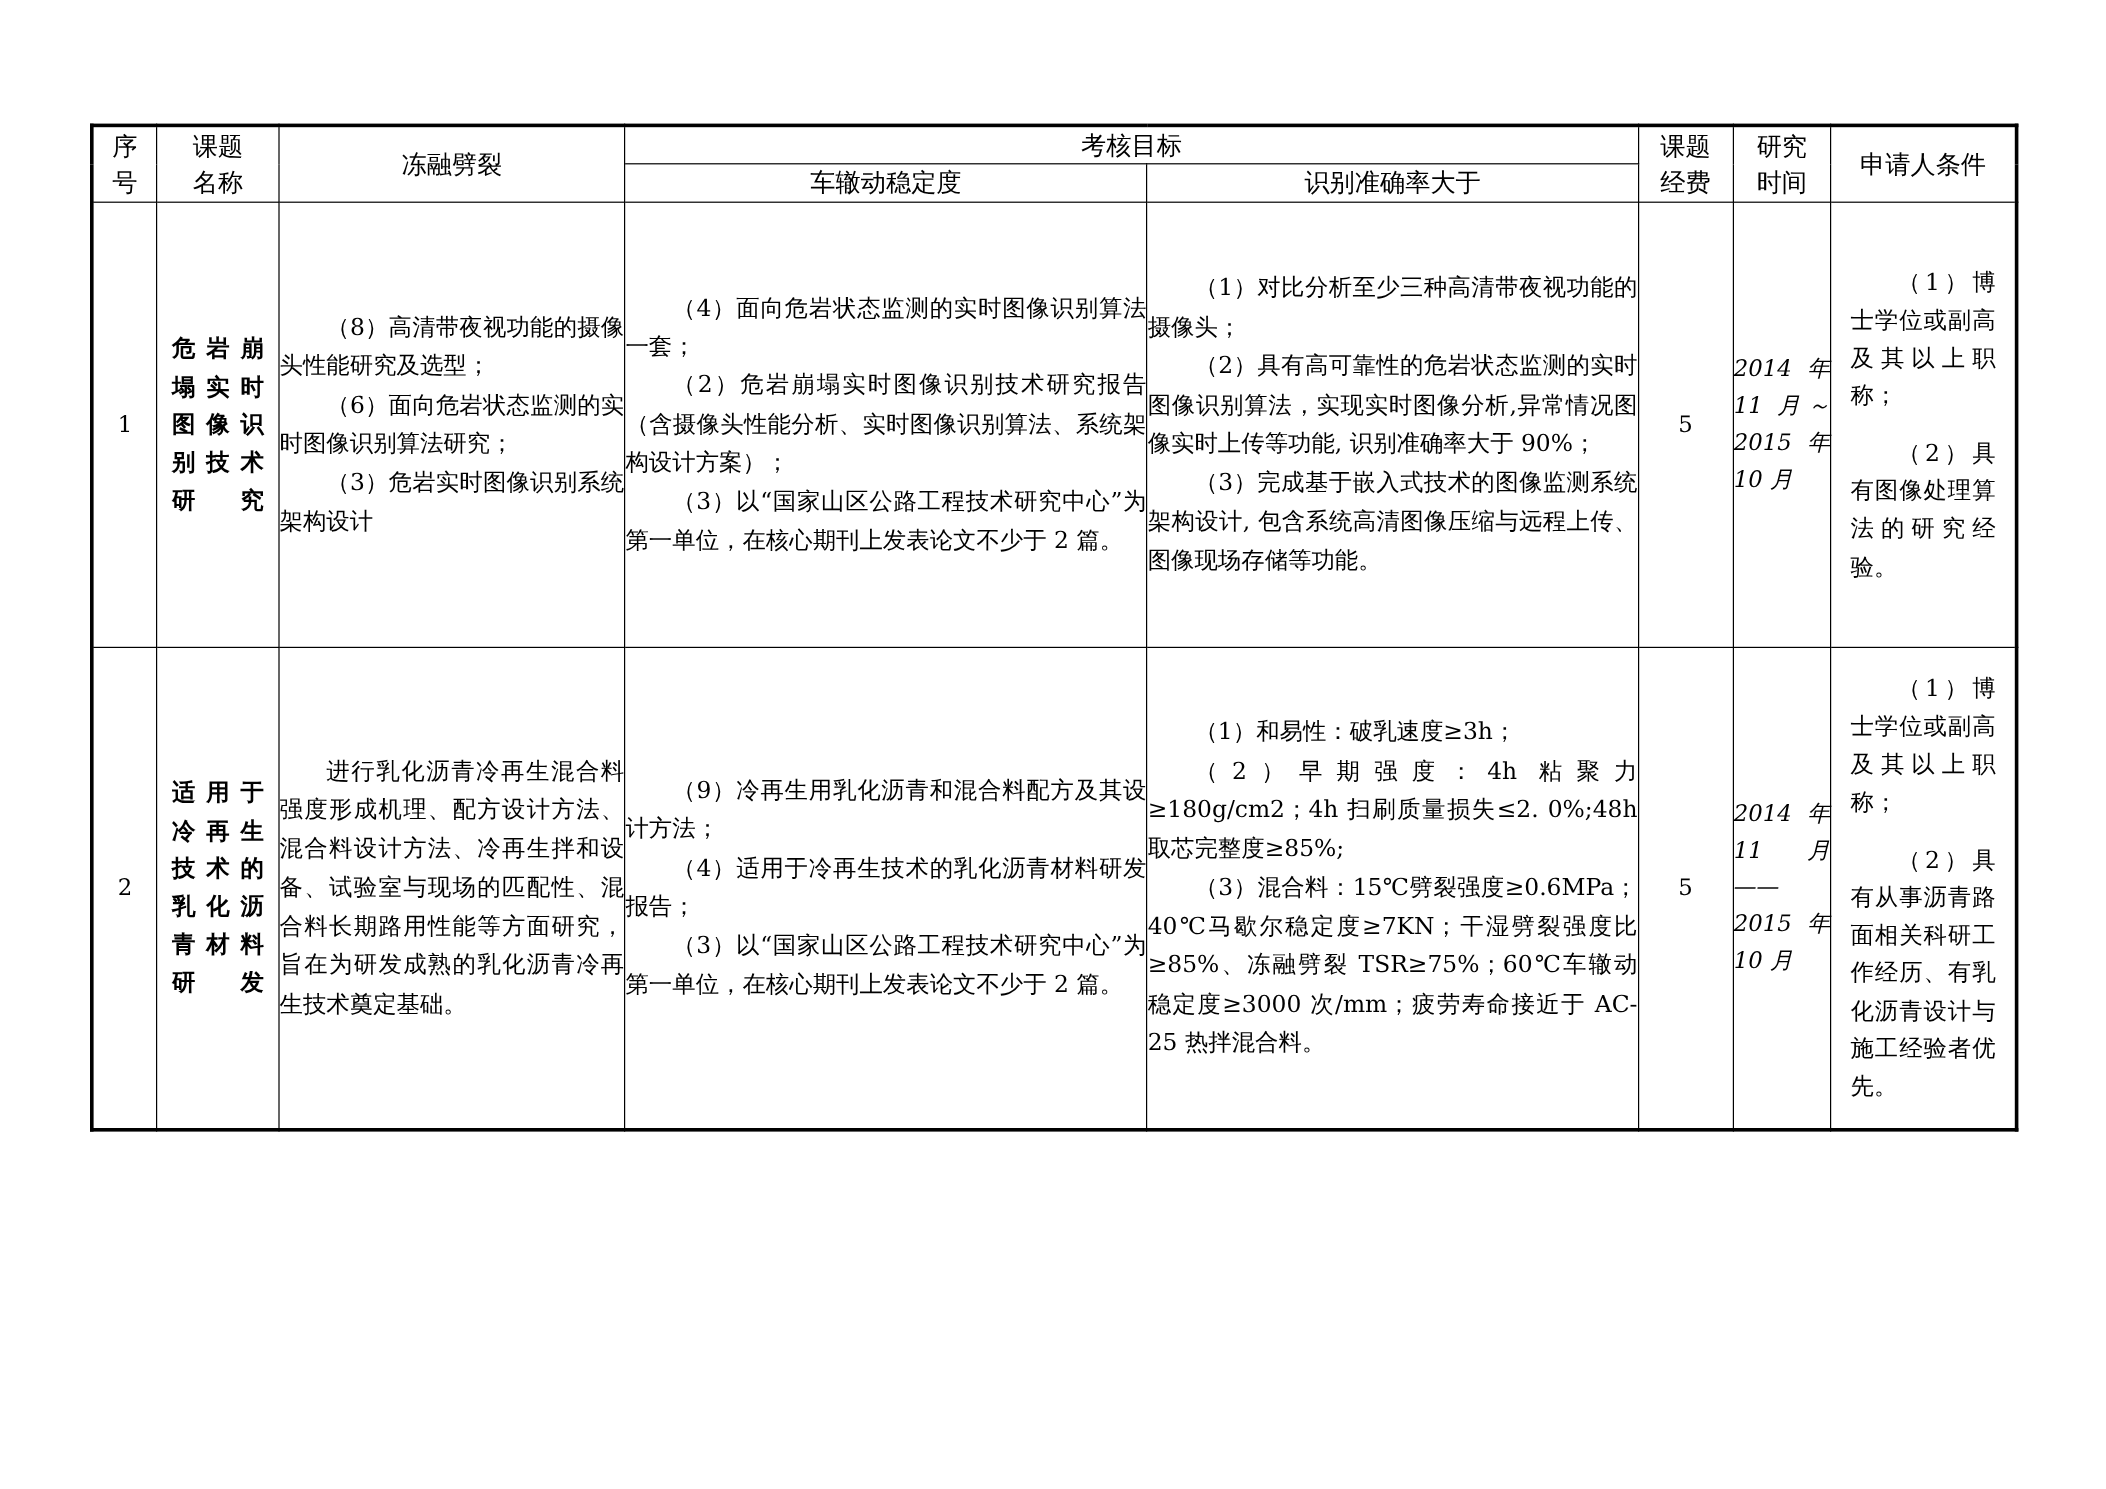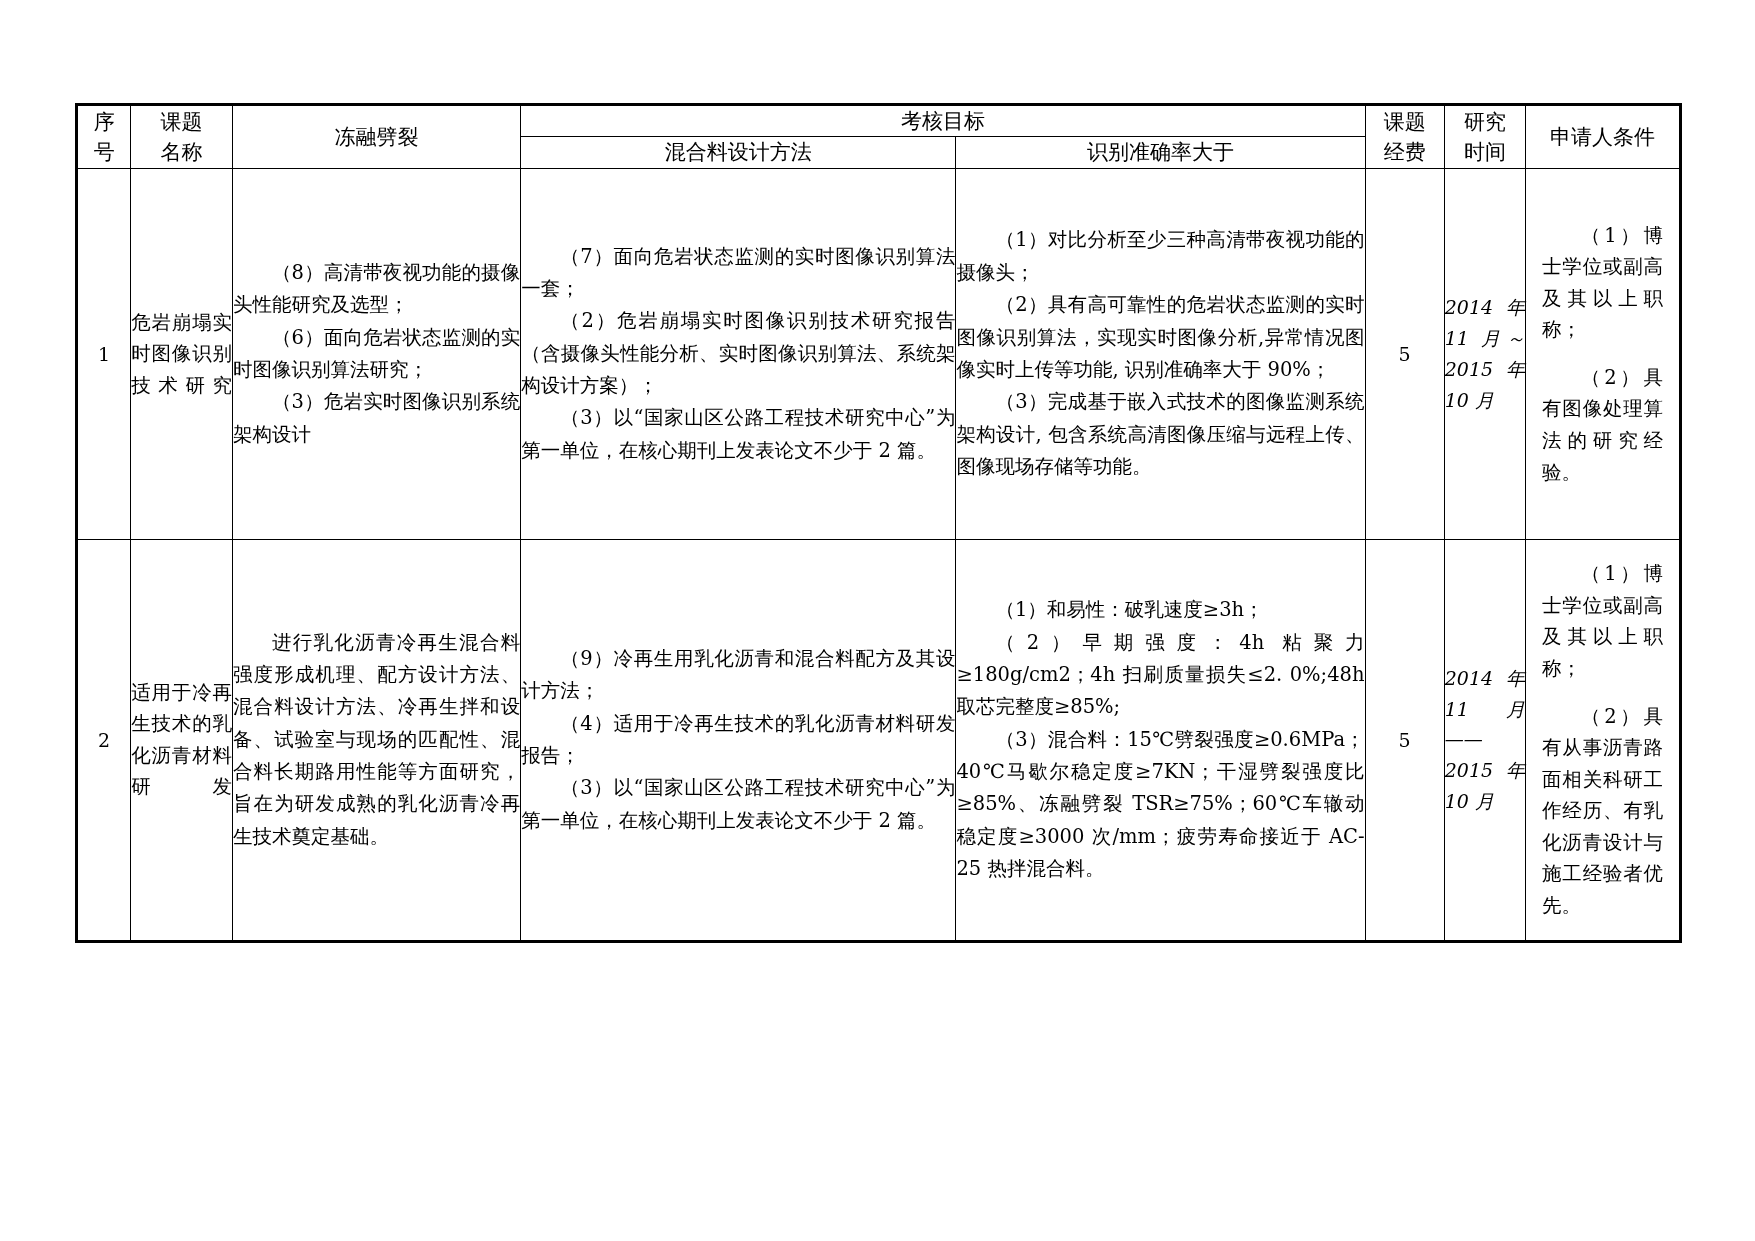--- a/index.html
+++ b/index.html
@@ -69,21 +69,21 @@
   }
 
   .name-cell {
     font-size: 19.5px;
     line-height: 1.62;
     padding: 4px 7px;
     text-align: justify;
     text-align-last: justify;
     vertical-align: middle;
   }
-  .name-cell p { margin: 0; }
+  .name-cell p { margin: 12px; font-weight: bold; }
 
   .body-cell {
     font-size: 19.5px;
     line-height: 1.66;
     padding: 8px 9px;
     text-align: justify;
     vertical-align: middle;
   }
   .body-cell p {
     margin: 0;
@@ -150,37 +150,37 @@
             <span class="l">课题</span>
             <span class="l">经费</span>
           </th>
           <th class="hcell" rowspan="2">
             <span class="l">研究</span>
             <span class="l">时间</span>
           </th>
           <th class="hcell" rowspan="2">申请人条件</th>
         </tr>
         <tr class="hdr-sub">
-          <th class="hcell">混合料设计方法</th>
+          <th class="hcell">车辙动稳定度</th>
           <th class="hcell">识别准确率大于</th>
         </tr>
       </thead>
       <tbody>
         <tr class="row1">
           <td class="seq-cell">1</td>
           <td class="name-cell">
             <p>危岩崩塌实时图像识别技术研究</p>
           </td>
           <td class="body-cell">
             <p class="ind">（8）高清带夜视功能的摄像头性能研究及选型；</p>
             <p class="ind">（6）面向危岩状态监测的实时图像识别算法研究；</p>
             <p class="ind">（3）危岩实时图像识别系统架构设计</p>
           </td>
           <td class="body-cell">
-            <p class="ind">（7）面向危岩状态监测的实时图像识别算法一套；</p>
+            <p class="ind">（4）面向危岩状态监测的实时图像识别算法一套；</p>
             <p class="ind">（2）危岩崩塌实时图像识别技术研究报告（含摄像头性能分析、实时图像识别算法、系统架构设计方案）；</p>
             <p class="ind">（3）以“国家山区公路工程技术研究中心”为第一单位，在核心期刊上发表论文不少于 2 篇。</p>
           </td>
           <td class="body-cell">
             <p class="ind">（1）对比分析至少三种高清带夜视功能的摄像头；</p>
             <p class="ind">（2）具有高可靠性的危岩状态监测的实时图像识别算法，实现实时图像分析,异常情况图像实时上传等功能, 识别准确率大于 90%；</p>
             <p class="ind">（3）完成基于嵌入式技术的图像监测系统架构设计, 包含系统高清图像压缩与远程上传、图像现场存储等功能。</p>
           </td>
           <td class="fund-cell">5</td>
           <td class="time-cell">

